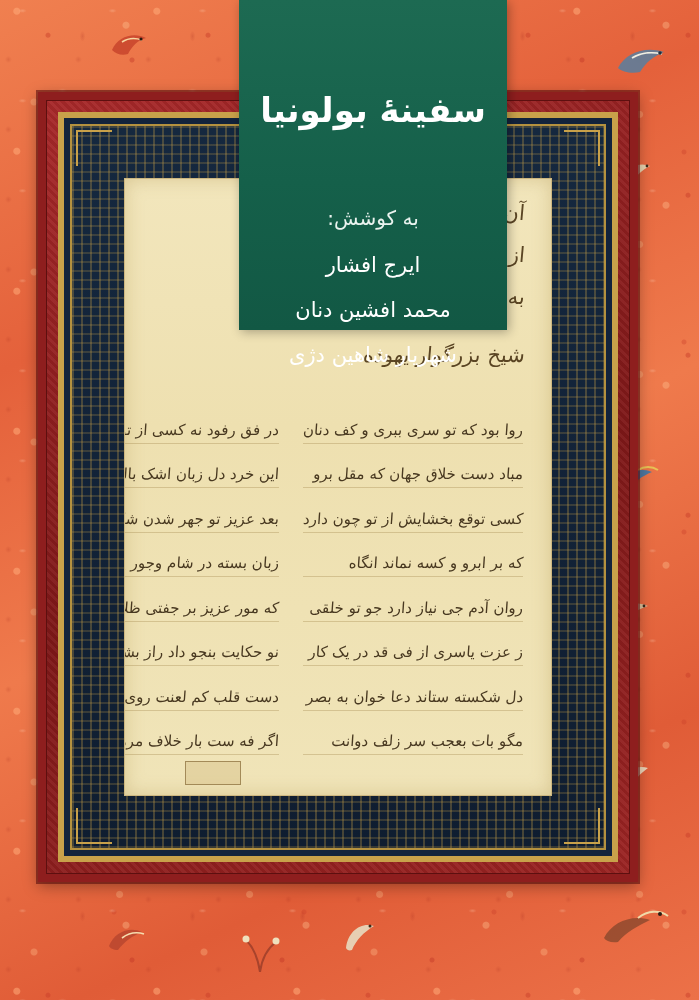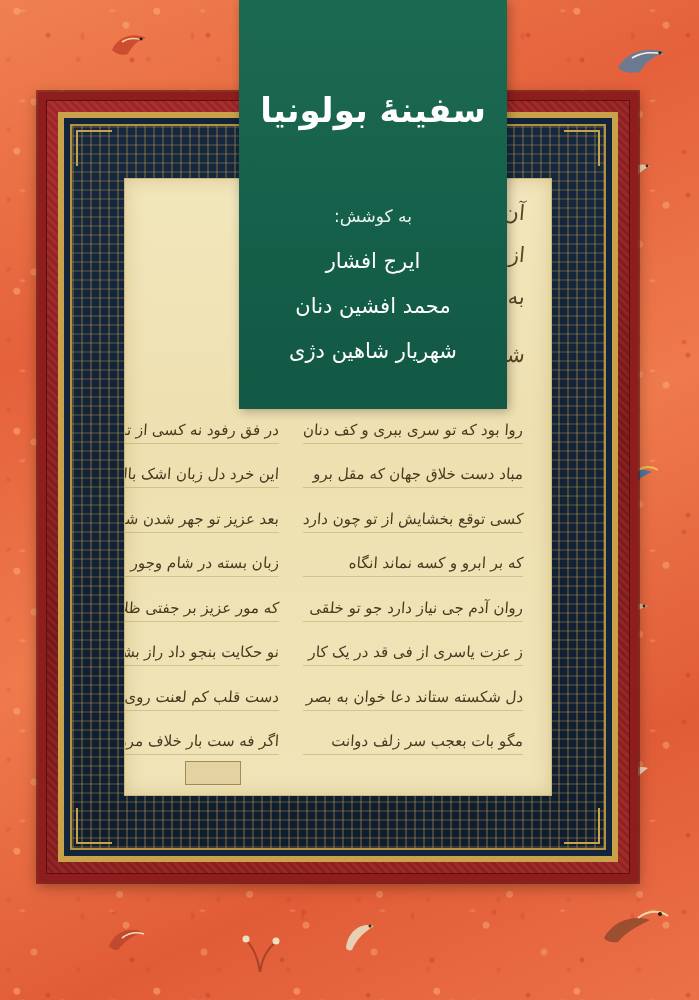--- a/index.html
+++ b/index.html
@@ -174,38 +174,38 @@
     border: 1px solid rgba(120,90,40,0.6);
     background: rgba(205,180,120,0.35);
   }
 
   
   .title-panel {
     position: absolute;
     left: 239px;
     top: 0;
     width: 268px;
-    height: 409px;
+    height: 330px;
     background: linear-gradient(180deg, #1d6a52 0%, #15604a 55%, #125844 100%);
     box-shadow: 2px 2px 10px rgba(0,0,0,0.30);
     text-align: center;
     color: #ffffff;
     box-sizing: border-box;
     padding: 88px 14px 0 14px;
   }
   .book-title {
     font-size: 34px;
     line-height: 1.35;
     font-weight: bold;
     color: #ffffff;
     margin: 0 0 72px 0;
     letter-spacing: 0px;
   }
   .by-label {
-    font-size: 17px;
+    font-size: 20px;
     color: #eaf3ef;
     margin: 0 0 16px 0;
     text-align: center;
   }
   .editor {
     font-size: 21px;
     line-height: 1.85;
     color: #ffffff;
     margin: 6px;
   }

